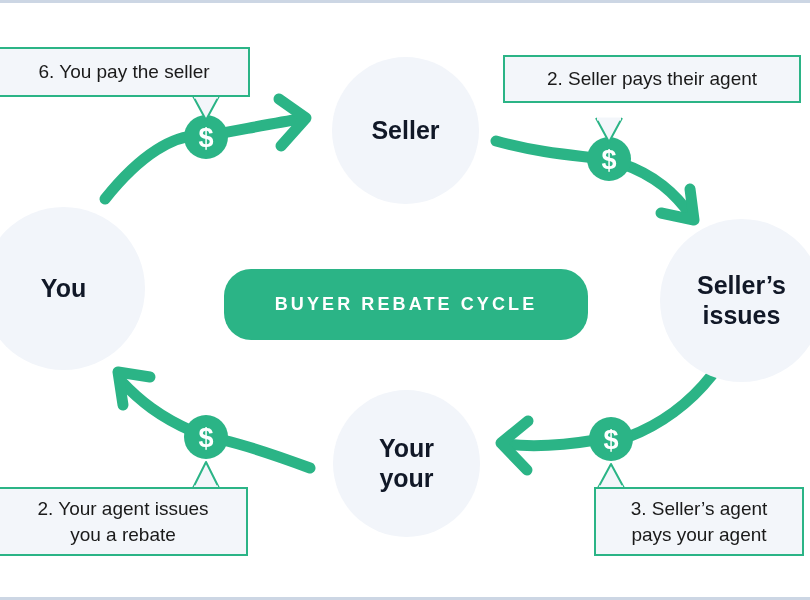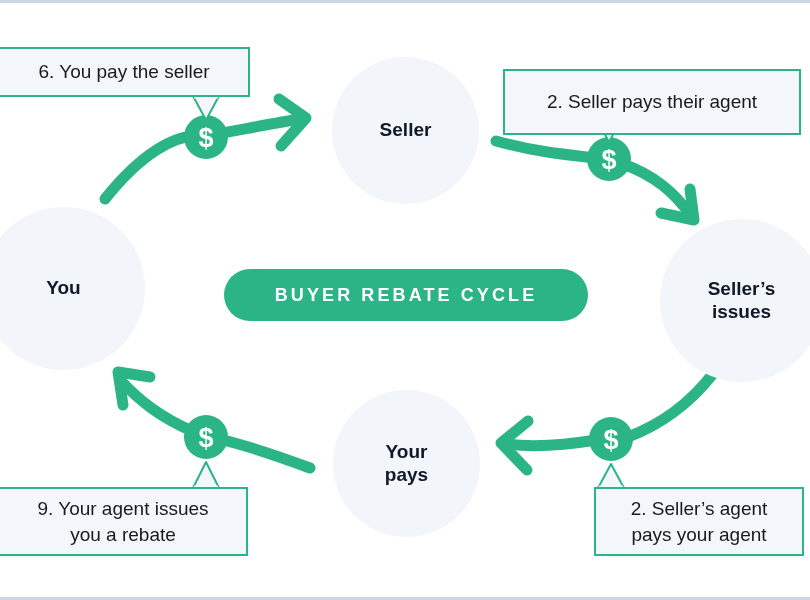--- a/index.html
+++ b/index.html
@@ -31,37 +31,37 @@
   .node {
     position: absolute;
     border-radius: 50%;
     background: #f2f5fa;
     display: flex;
     align-items: center;
     justify-content: center;
     text-align: center;
     color: #111827;
     font-weight: bold;
-    font-size: 19px;
+    font-size: 25px;
     line-height: 1.18;
     z-index: 2;
   }
   .node-label { white-space: pre-line; }
   #node-you    { left: -18px;  top: 204px; width: 163px; height: 163px; }
   #node-seller { left: 332px;  top: 54px;  width: 147px; height: 147px; }
   #node-seller-agent { left: 660px; top: 216px; width: 163px; height: 163px; }
   #node-your-agent   { left: 333px; top: 387px; width: 147px; height: 147px; }
 
   
   #center-badge {
     position: absolute;
     left: 224px;
     top: 266px;
     width: 364px;
-    height: 52px;
+    height: 71px;
     background: #2bb486;
     border-radius: 27px;
     display: flex;
     align-items: center;
     justify-content: center;
     color: #ffffff;
     font-weight: bold;
     font-size: 18px;
     letter-spacing: 3.1px;
     z-index: 3;
@@ -77,21 +77,21 @@
     align-items: center;
     justify-content: center;
     text-align: center;
     color: #1a1a1a;
     font-size: 19px;
     line-height: 1.32;
     z-index: 4;
   }
   .callout span { white-space: pre-line; padding: 0 10px; }
   #callout-1 { left: -2px;  top: 44px;  width: 252px; height: 50px; }
-  #callout-2 { left: 503px; top: 66px;  width: 298px; height: 66px; }
+  #callout-2 { left: 503px; top: 52px;  width: 298px; height: 48px; }
   #callout-3 { left: 594px; top: 484px; width: 210px; height: 69px; }
   #callout-4 { left: -2px;  top: 484px; width: 250px; height: 69px; }
 </style>
 </head>
 <body>
 
 <div id="canvas">
 
   <svg id="diagram-svg" viewBox="0 0 810 600">
     <g fill="none" stroke="#2bb486" stroke-width="11" stroke-linecap="round" stroke-linejoin="round">
@@ -145,35 +145,35 @@
   </div>
   <div class="node" id="node-seller">
     <span class="node-label">Seller</span>
   </div>
   <div class="node" id="node-seller-agent">
     <span class="node-label">Seller’s
 issues</span>
   </div>
   <div class="node" id="node-your-agent">
     <span class="node-label">Your
-pays</span>
+your</span>
   </div>
 
   <div id="center-badge">
     <span>BUYER REBATE CYCLE</span>
   </div>
 
   <div class="callout" id="callout-1">
     <span>6. You pay the seller</span>
   </div>
   <div class="callout" id="callout-2">
     <span>2. Seller pays their agent</span>
   </div>
   <div class="callout" id="callout-3">
-    <span>2. Seller’s agent
+    <span>3. Seller’s agent
 pays your agent</span>
   </div>
   <div class="callout" id="callout-4">
-    <span>9. Your agent issues
+    <span>2. Your agent issues
 you a rebate</span>
   </div>
 
 </div>
 
 </body></html>

